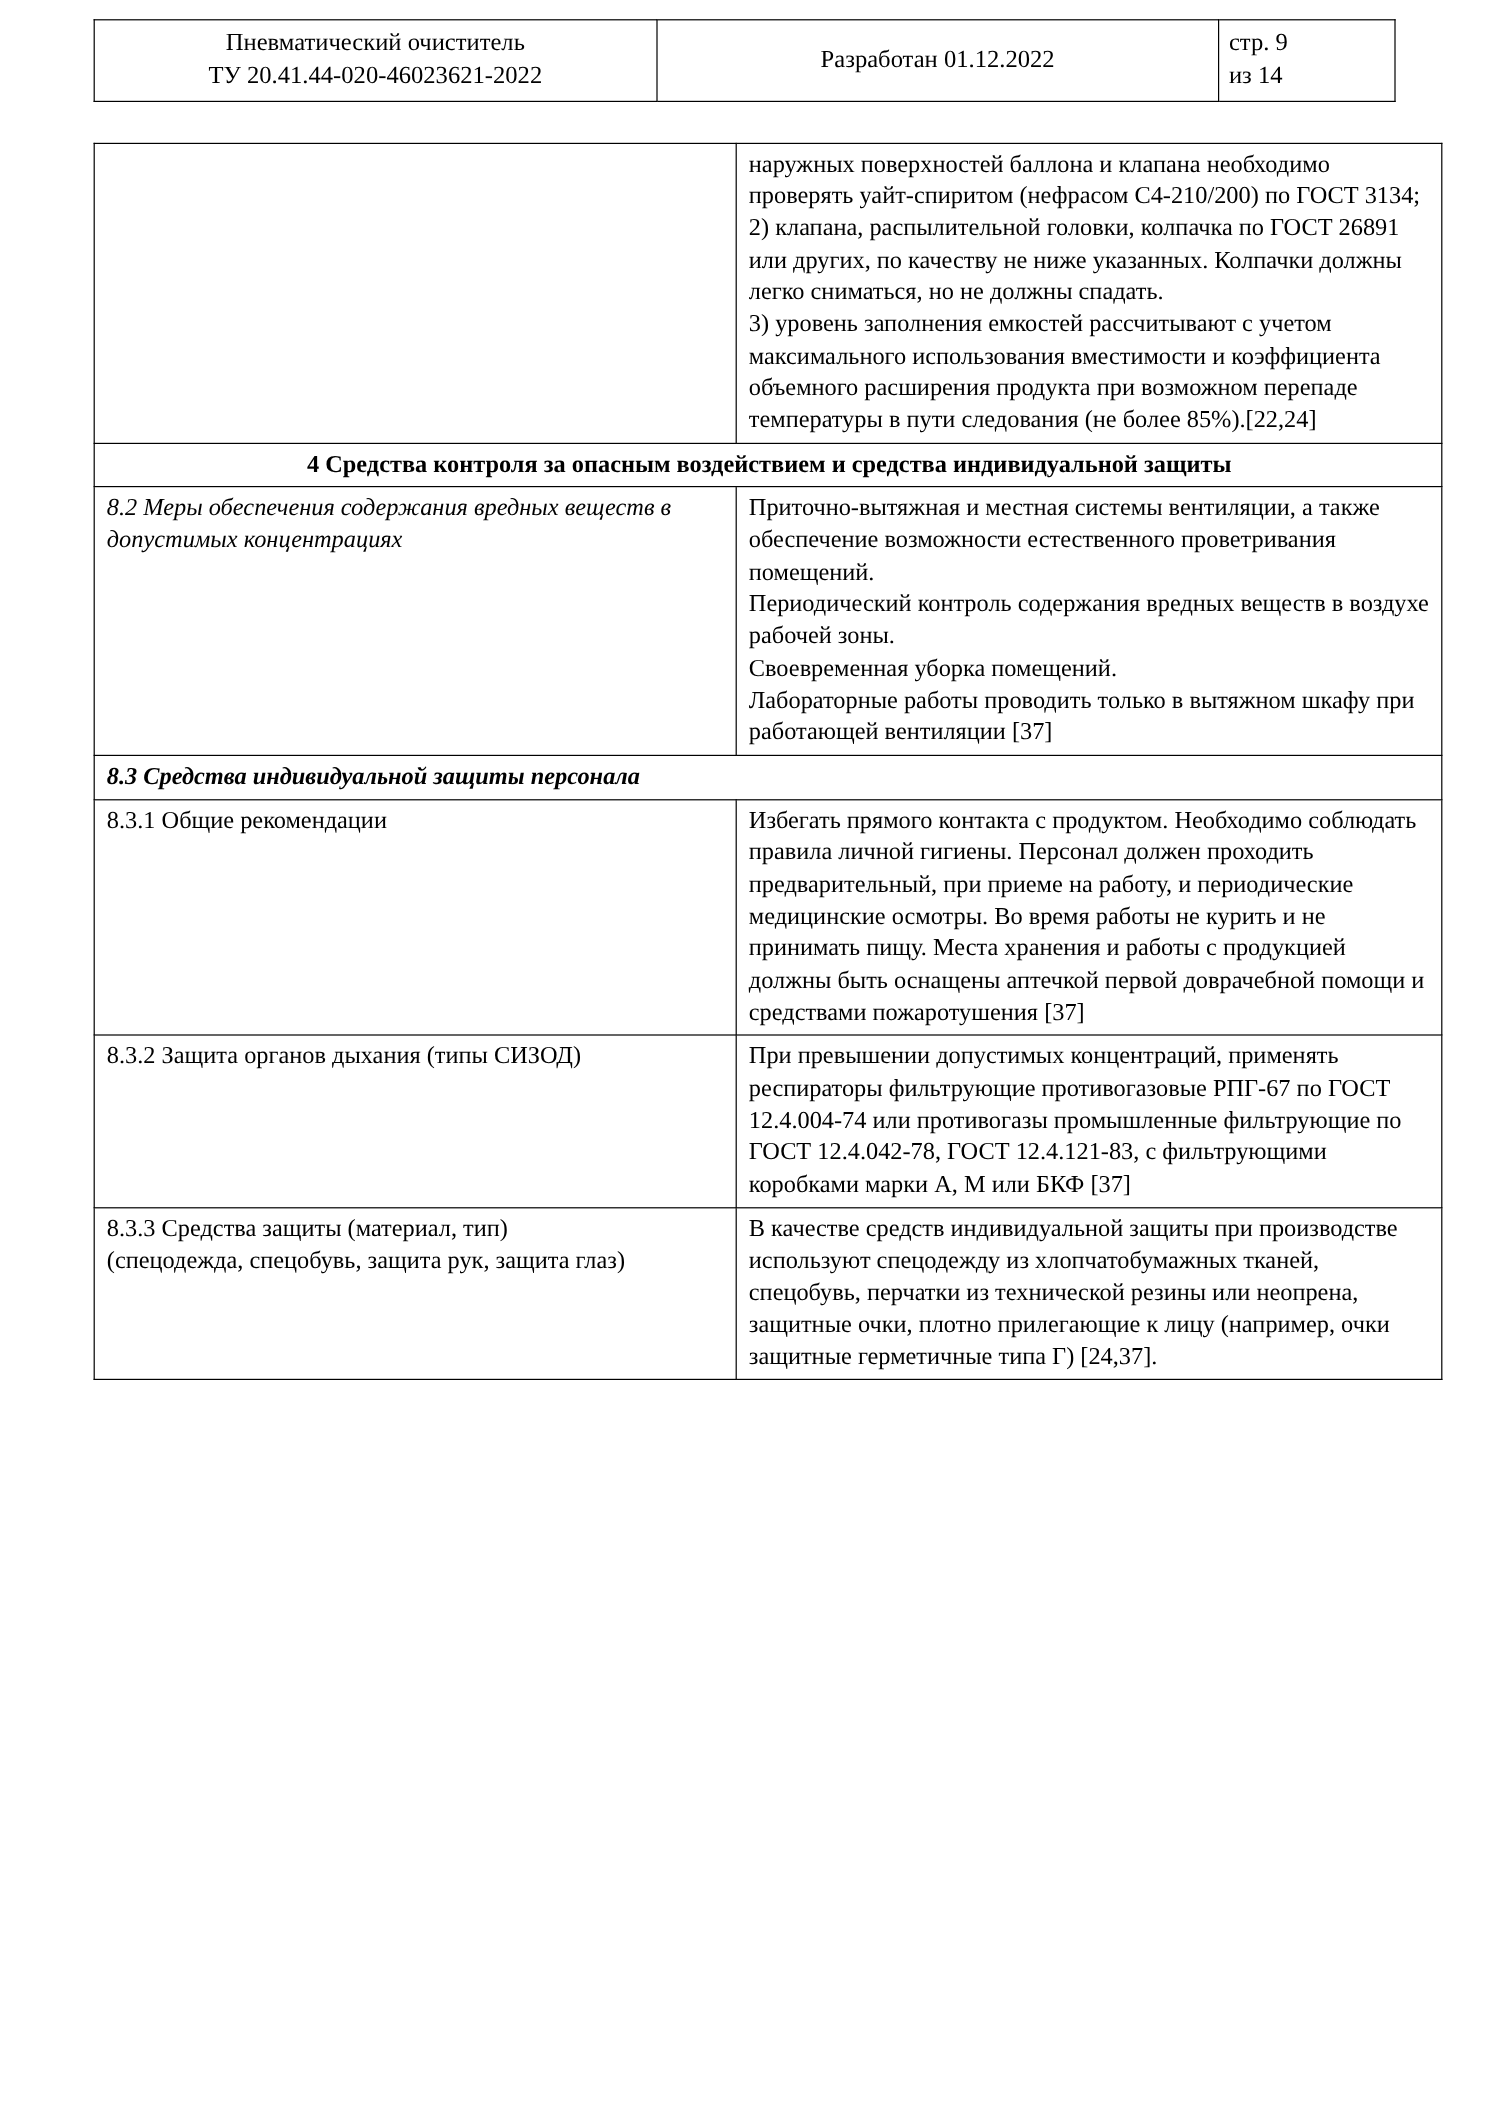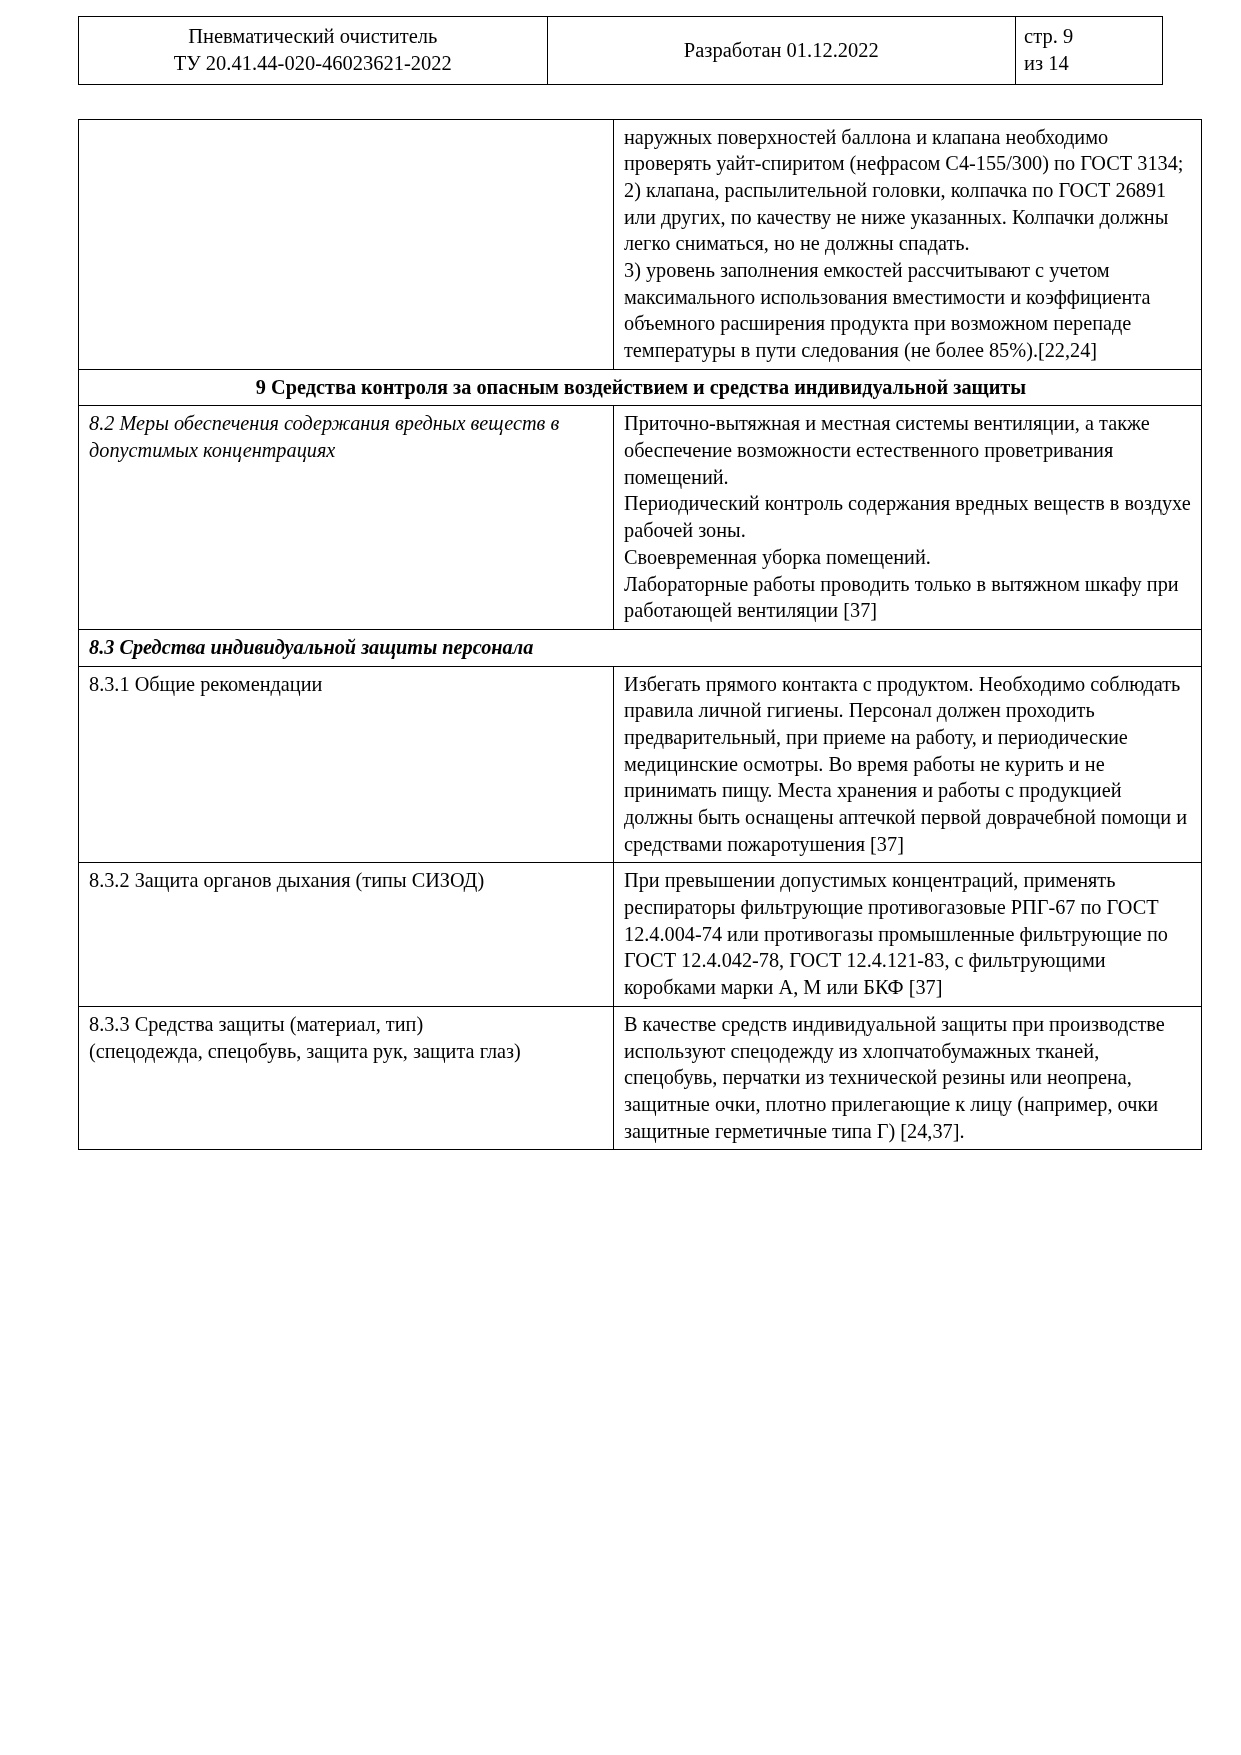--- a/index.html
+++ b/index.html
@@ -106,29 +106,29 @@
     </tr>
   </tbody>
     </table>
 
   <table class="content-table">
 
     <tbody>
         <tr>
       <td class="left empty-cell"></td>
       <td class="right">
-        <p>наружных поверхностей баллона и клапана необходимо проверять уайт-спиритом (нефрасом С4-155/300) по ГОСТ 3134;</p>
+        <p>наружных поверхностей баллона и клапана необходимо проверять уайт-спиритом (нефрасом С4-210/200) по ГОСТ 3134;</p>
         <p>2) клапана, распылительной головки, колпачка по ГОСТ 26891 или других, по качеству не ниже указанных. Колпачки должны легко сниматься, но не должны спадать.</p>
         <p>3) уровень заполнения емкостей рассчитывают с учетом максимального использования вместимости и коэффициента объемного расширения продукта при возможном перепаде температуры в пути следования (не более 85%).[22,24]</p>
       </td>
     </tr>
 
 
     <tr>
-      <td class="full" colspan="2">9 Средства контроля за опасным воздействием и средства индивидуальной защиты</td>
+      <td class="full" colspan="2">4 Средства контроля за опасным воздействием и средства индивидуальной защиты</td>
     </tr>
 
 
     <tr>
       <td class="left italic">8.2 Меры обеспечения содержания вредных веществ в допустимых концентрациях</td>
       <td class="right">
         <p>Приточно-вытяжная и местная системы вентиляции, а также обеспечение возможности естественного проветривания помещений.</p>
         <p>Периодический контроль содержания вредных веществ в воздухе рабочей зоны.</p>
         <p>Своевременная уборка помещений.</p>
         <p>Лабораторные работы проводить только в вытяжном шкафу при работающей вентиляции [37]</p>

